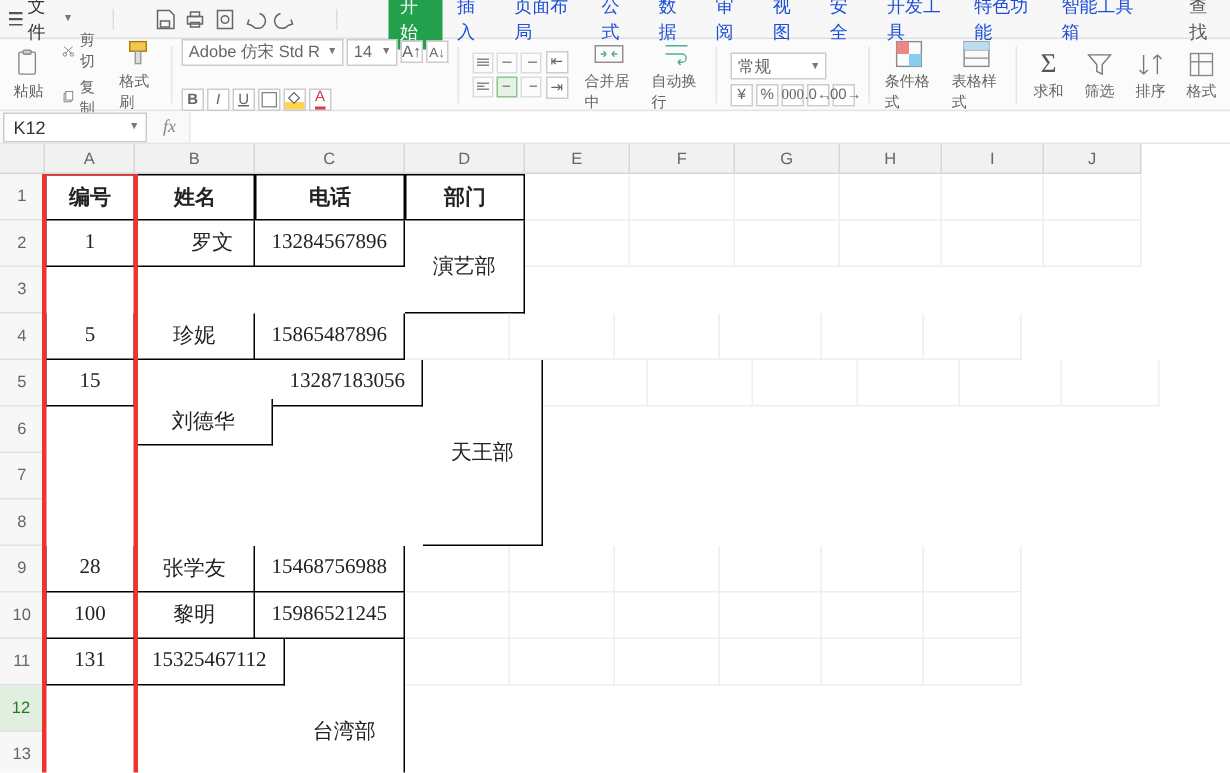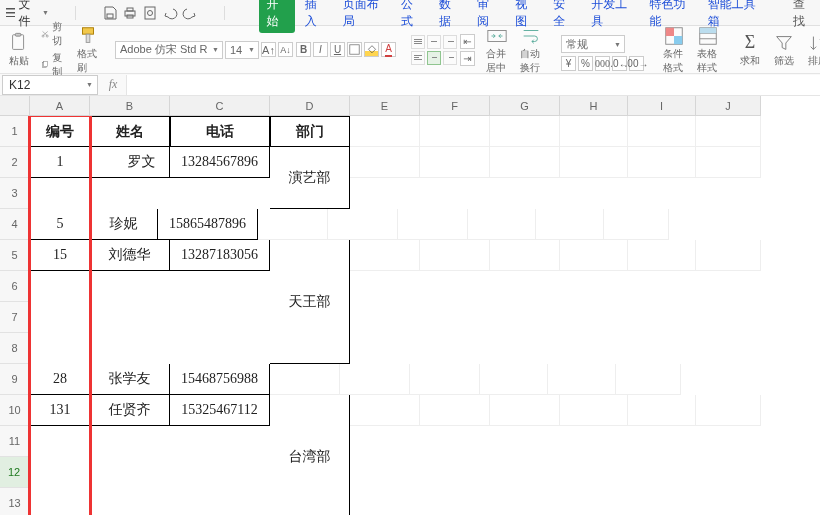--- a/index.html
+++ b/index.html
@@ -70,21 +70,21 @@
     display:flex; flex-direction:column; align-items:center; justify-content:center;
     padding:2px 4px; cursor:pointer; border-radius:2px;
   }
   .ricon { width:18px; height:18px; display:flex; align-items:center; justify-content:center;}
   .ricon.big { width:22px; height:22px; }
   .ricon svg { width:100%; height:100%; }
   .clipcol {
     display:flex; flex-direction:column; gap:1px; font-size:10px;
   }
   .clipcol .smbtn { display:flex; align-items:center; gap:3px; padding:1px 3px; cursor:pointer;}
-  .fontctrl { display:flex; flex-direction:row; gap:3px; }
+  .fontctrl { display:flex; flex-direction:column; gap:15px; }
   .frow { display:flex; align-items:center; gap:2px; }
   .fsel { height:18px; font-size:11px; border:1px solid #ccc; background:#fff; padding:0 14px 0 4px; position:relative; display:flex; align-items:center; min-width:0;}
   .fsel .ar { position:absolute; right:3px; font-size:7px; color:#777;}
   .sq { width:15px; height:15px; border:1px solid #ccc; display:flex; align-items:center; justify-content:center; font-size:10px; cursor:pointer; background:#fff;}
   .colA { color:#d04040; border-bottom:2px solid #d04040; line-height:11px; height:14px;}
   .colFill { background:linear-gradient(#fff 60%, #ffd54f 60%); color:#555;}
   .aln {
     display:grid; grid-template-columns:repeat(3,14px); grid-template-rows:repeat(2,14px); gap:2px;
   }
   .aln .ab { width:14px; height:14px; border:1px solid #ddd; display:flex; align-items:center; justify-content:center; cursor:pointer;}
@@ -500,32 +500,32 @@
           <div class="cell tb-r tb-b" style="width: 80px; height: 62px;">演艺部</div>
           <div class="cell" style="width: 70px; height: 31px;"></div>
           <div class="cell" style="width: 70px; height: 31px;"></div>
           <div class="cell" style="width: 70px; height: 31px;"></div>
           <div class="cell" style="width: 68px; height: 31px;"></div>
           <div class="cell" style="width: 68px; height: 31px;"></div>
           <div class="cell" style="width: 65px; height: 31px;"></div>
         </div>
         <div class="grow">
           <div class="cell tb-l tb-r tb-b" style="width: 60px; height: 31px;">5</div>
-          <div class="cell tb-r tb-b" style="width: 68px; height: 31px;">珍妮</div>
+          <div class="cell tb-r tb-b" style="width: 80px; height: 31px;">珍妮</div>
           <div class="cell tb-r tb-b" style="width: 100px; height: 31px;">15865487896</div>
           <div class="cell" style="width: 70px; height: 31px;"></div>
           <div class="cell" style="width: 70px; height: 31px;"></div>
           <div class="cell" style="width: 70px; height: 31px;"></div>
           <div class="cell" style="width: 68px; height: 31px;"></div>
           <div class="cell" style="width: 68px; height: 31px;"></div>
           <div class="cell" style="width: 65px; height: 31px;"></div>
         </div>
         <div class="grow">
           <div class="cell tb-l tb-r tb-b" style="width: 60px; height: 31px;">15</div>
-          <div class="cell tb-r tb-b" style="width: 80px; height: 31px;">刘德华</div>
+          <div class="cell tb-r tb-b" style="width: 92px; height: 31px; margin-top: 26px;">刘德华</div>
           <div class="cell tb-r tb-b" style="width: 100px; height: 31px;">13287183056</div>
           <div class="cell tb-r tb-b" style="width: 80px; height: 124px;">天王部</div>
           <div class="cell" style="width: 70px; height: 31px;"></div>
           <div class="cell" style="width: 70px; height: 31px;"></div>
           <div class="cell" style="width: 70px; height: 31px;"></div>
           <div class="cell" style="width: 68px; height: 31px;"></div>
           <div class="cell" style="width: 68px; height: 31px;"></div>
           <div class="cell" style="width: 65px; height: 31px;"></div>
         </div>
         <div class="grow">
@@ -533,22 +533,32 @@
           <div class="cell tb-r tb-b" style="width: 80px; height: 31px;">张学友</div>
           <div class="cell tb-r tb-b" style="width: 100px; height: 31px;">15468756988</div>
           <div class="cell" style="width: 70px; height: 31px;"></div>
           <div class="cell" style="width: 70px; height: 31px;"></div>
           <div class="cell" style="width: 70px; height: 31px;"></div>
           <div class="cell" style="width: 68px; height: 31px;"></div>
           <div class="cell" style="width: 68px; height: 31px;"></div>
           <div class="cell" style="width: 65px; height: 31px;"></div>
         </div>
         <div class="grow">
+          <div class="cell tb-l tb-r tb-b" style="width: 60px; height: 31px;">100</div>
+          <div class="cell tb-r tb-b" style="width: 80px; height: 31px;">黎明</div>
+          <div class="cell tb-r tb-b" style="width: 100px; height: 31px;">15986521245</div>
+          <div class="cell" style="width: 70px; height: 31px;"></div>
+          <div class="cell" style="width: 70px; height: 31px;"></div>
+          <div class="cell" style="width: 70px; height: 31px;"></div>
+          <div class="cell" style="width: 68px; height: 31px;"></div>
+          <div class="cell" style="width: 68px; height: 31px;"></div>
+          <div class="cell" style="width: 65px; height: 31px;"></div>
+        </div>
+        <div class="grow">
           <div class="cell tb-l tb-r tb-b" style="width: 60px; height: 31px;">131</div>
-          <div class="cell tb-r tb-b" style="width: 80px; height: 31px;">任贤齐</div>
           <div class="cell tb-r tb-b" style="width: 100px; height: 31px;">15325467112</div>
           <div class="cell tb-r tb-b" style="width: 80px; height: 124px;">台湾部</div>
           <div class="cell" style="width: 70px; height: 31px;"></div>
           <div class="cell" style="width: 70px; height: 31px;"></div>
           <div class="cell" style="width: 70px; height: 31px;"></div>
           <div class="cell" style="width: 68px; height: 31px;"></div>
           <div class="cell" style="width: 68px; height: 31px;"></div>
           <div class="cell" style="width: 65px; height: 31px;"></div>
         </div>
       </div>

